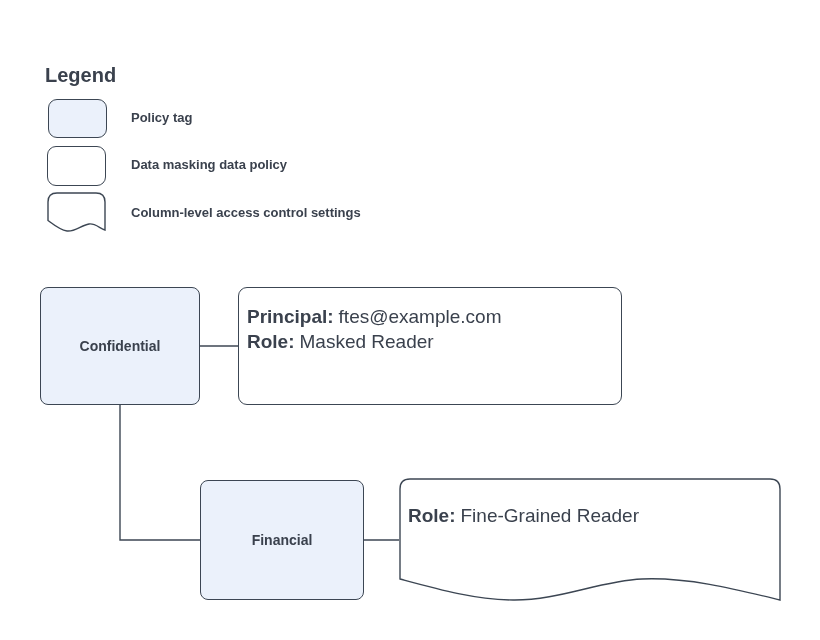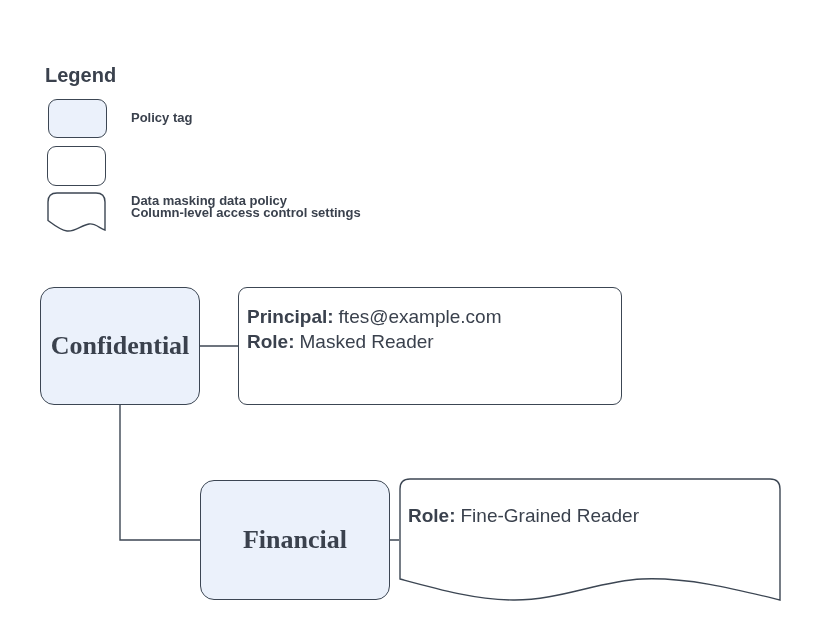--- a/index.html
+++ b/index.html
@@ -18,28 +18,28 @@
 
   
   .legend-title{position:absolute;left:45px;top:63px;font-size:20px;font-weight:bold;line-height:24px;}
   .swatch{position:absolute;border:1.4px solid var(--stroke);border-radius:9px;background:#fff;}
   .swatch.blue{background:var(--fill);}
   .sw1{left:48px;top:99px;width:59px;height:39px;}
   .sw2{left:47px;top:146px;width:59px;height:40px;}
   .sw3{position:absolute;left:47px;top:192px;width:60px;height:46px;}
   .sw3 path{fill:#ffffff;stroke:var(--stroke);stroke-width:1.4;}
   .legend-label{position:absolute;left:131px;font-size:13px;font-weight:bold;line-height:26px;white-space:nowrap;}
-  .ll1{top:105px;} .ll2{top:152px;margin-top:36px;} .ll3{top:200px;}
+  .ll1{top:105px;} .ll2{top:152px;} .ll3{top:200px;}
 
   
-  .node{position:absolute;background:var(--fill);border:1.4px solid var(--stroke);border-radius:14px;
+  .node{position:absolute;background:var(--fill);border:1.4px solid var(--stroke);border-radius:8px;
         display:flex;align-items:center;justify-content:center;
-        font-size:26px;font-weight:bold;font-family:Liberation Serif, serif;}
+        font-size:14px;font-weight:bold;}
   .node-confidential{left:40px;top:287px;width:160px;height:118px;}
-  .node-financial{left:200px;top:480px;width:190px;height:120px;}
+  .node-financial{left:200px;top:480px;width:164px;height:120px;}
 
   
   .policy-box{position:absolute;left:238px;top:287px;width:384px;height:118px;
               background:#fff;border:1.4px solid var(--stroke);border-radius:9px;}
   .policy-text{position:absolute;left:247px;top:304px;font-size:19px;line-height:25.4px;white-space:nowrap;}
 
   
   .doc-shape{position:absolute;left:399px;top:478px;width:382px;height:126px;}
   .doc-shape path{fill:#ffffff;stroke:var(--stroke);stroke-width:1.4;}
   .doc-text{position:absolute;left:408px;top:503px;font-size:19px;line-height:25.4px;white-space:nowrap;}

